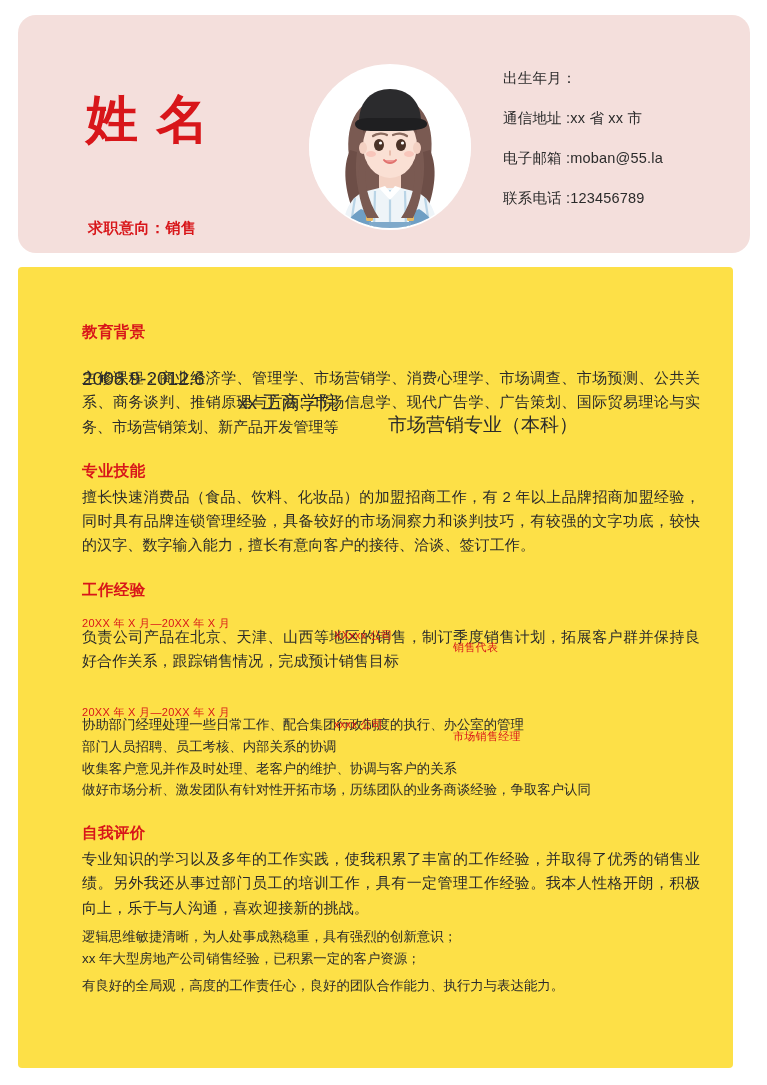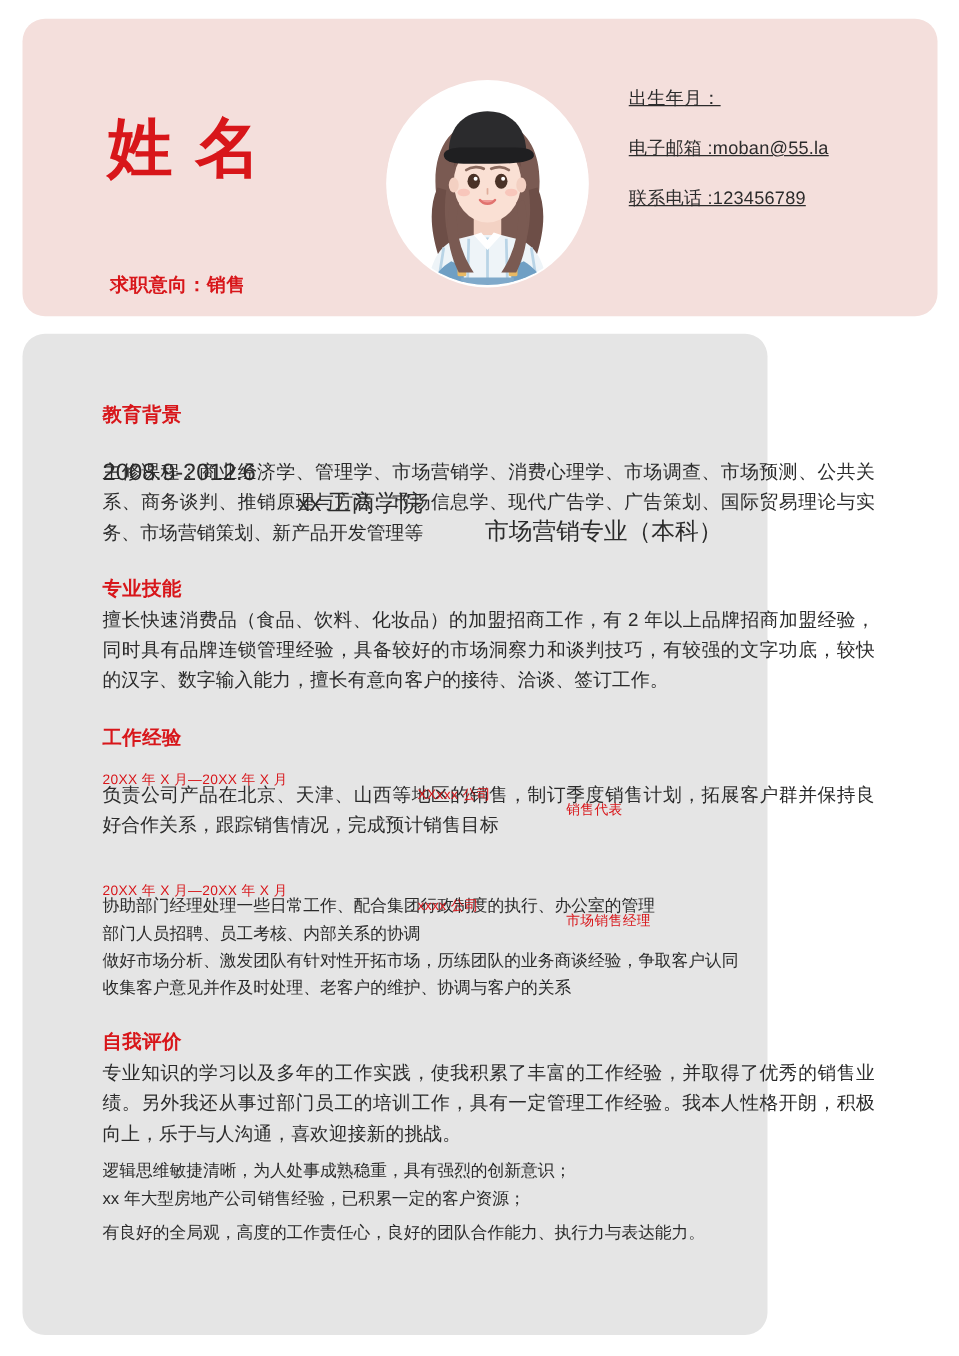--- a/index.html
+++ b/index.html
@@ -82,32 +82,31 @@
     left: 485px;
     top: 54px;
     width: 250px;
   }
   .contact-row {
     font-size: 14.5px;
     color: #2b2b2b;
     margin-bottom: 21px;
     white-space: pre;
     letter-spacing: 0.2px;
-    text-decoration: underline;
   }
 
   
   .body-card {
     position: absolute;
     left: 18px;
     top: 267px;
-    width: 596px;
+    width: 715px;
     height: 801px;
-    background: #e5e5e5;
-    border-radius: 18px;
+    background: #fde047;
+    border-radius: 4px;
   }
 
   .content {
     position: absolute;
     left: 64px;
     top: 55px;
     width: 618px;
   }
 
   .section { margin-bottom: 0; }
@@ -235,20 +234,21 @@
           <rect x="98" y="150" width="7" height="7" rx="1.5" fill="#e8b964"></rect>
 
           <path d="M52 96 C46 118 50 138 58 154 L70 154 C58 136 54 116 58 98 Z" fill="#7a5a52"></path>
           <path d="M110 96 C116 118 112 138 104 154 L92 154 C104 136 108 116 104 98 Z" fill="#7a5a52"></path>
         </g>
       </svg>
     </div>
 
     <div class="contact">
       <div class="contact-row">出生年月：</div>
+      <div class="contact-row">通信地址 :xx 省 xx 市</div>
       <div class="contact-row">电子邮箱 :moban@55.la</div>
       <div class="contact-row">联系电话 :123456789</div>
     </div>
   </div>
 
   <div class="body-card">
     <div class="content">
 
       <div class="section">
         <div class="section-title">教育背景</div>
@@ -281,22 +281,22 @@
 
         <div class="sp-20"></div>
 
         <div class="job-row">
           <span class="job-date">20XX 年 X 月—20XX 年 X 月</span>
           <span class="job-company">xxxx 公司</span>
           <span class="job-title">市场销售经理</span>
         </div>
         <div class="line">协助部门经理处理一些日常工作、配合集团行政制度的执行、办公室的管理</div>
         <div class="line">部门人员招聘、员工考核、内部关系的协调</div>
+        <div class="line">收集客户意见并作及时处理、老客户的维护、协调与客户的关系</div>
         <div class="line">做好市场分析、激发团队有针对性开拓市场，历练团队的业务商谈经验，争取客户认同</div>
-        <div class="line">收集客户意见并作及时处理、老客户的维护、协调与客户的关系</div>
       </div>
 
       <div class="sp-22"></div>
 
       <div class="section">
         <div class="section-title">自我评价</div>
         <div class="para">专业知识的学习以及多年的工作实践，使我积累了丰富的工作经验，并取得了优秀的销售业绩。另外我还从事过部门员工的培训工作，具有一定管理工作经验。我本人性格开朗，积极向上，乐于与人沟通，喜欢迎接新的挑战。</div>
         <div class="sp-6"></div>
         <div class="line">逻辑思维敏捷清晰，为人处事成熟稳重，具有强烈的创新意识；</div>
         <div class="line">xx 年大型房地产公司销售经验，已积累一定的客户资源；</div>

